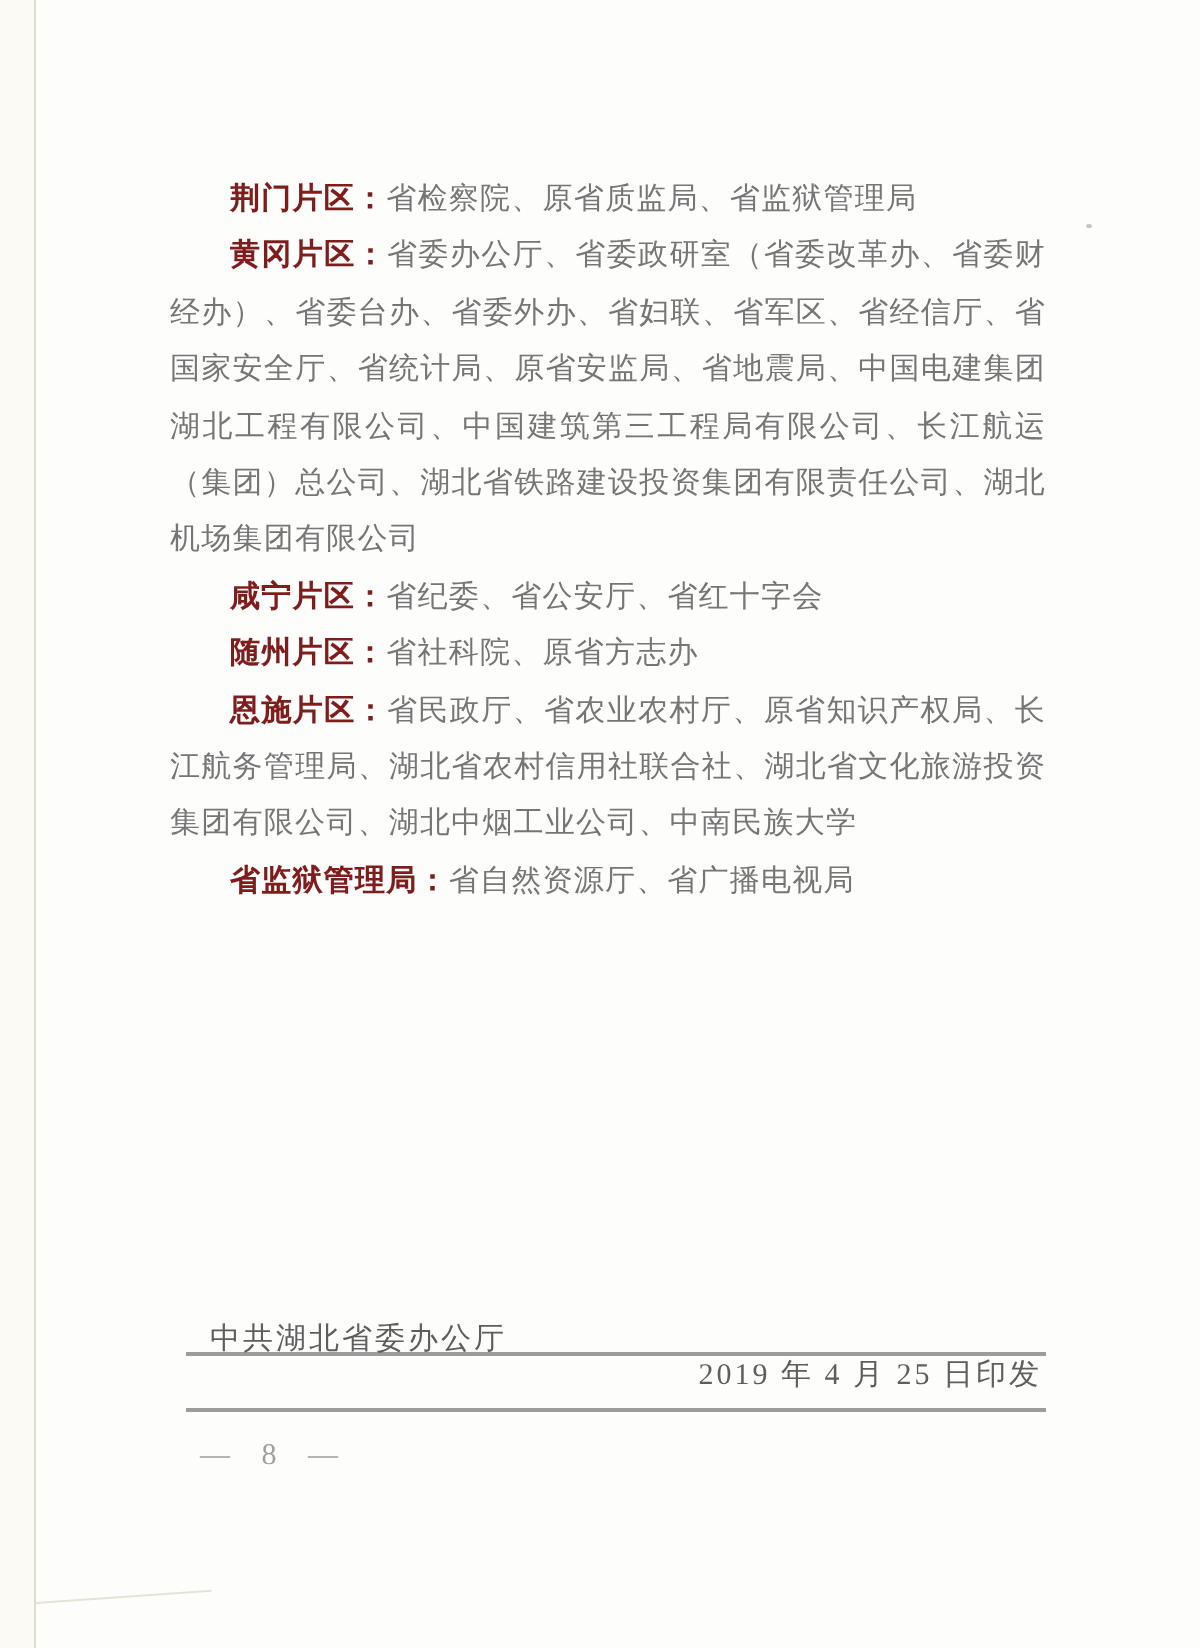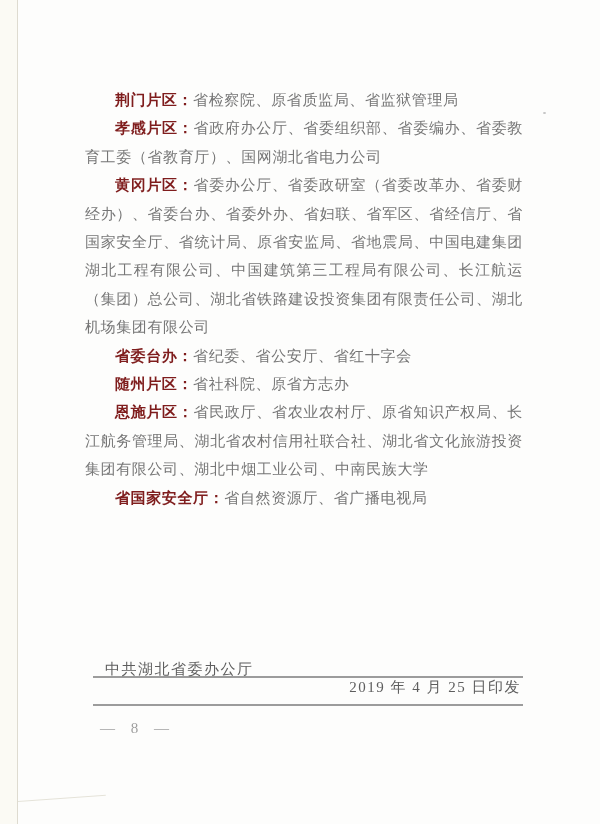--- a/index.html
+++ b/index.html
@@ -100,26 +100,25 @@
 <body>
 
 <div class="page">
 
   <div class="edge-strip"></div>
   <div class="edge-diagonal"></div>
   <div class="speck"></div>
 
   <div class="content">
     <p class="para"><span class="plabel">荆门片区：</span><span>省检察院、原省质监局、省监狱管理局</span></p>
-    <p class="para"><span class="plabel">孝感片区：</span><span>省政府办公厅、省委组织部、省委编办、省委教育工委（省教育厅）、国网湖北省电力公司</span></p>
     <p class="para"><span class="plabel">黄冈片区：</span><span>省委办公厅、省委政研室（省委改革办、省委财经办）、省委台办、省委外办、省妇联、省军区、省经信厅、省国家安全厅、省统计局、原省安监局、省地震局、中国电建集团湖北工程有限公司、中国建筑第三工程局有限公司、长江航运（集团）总公司、湖北省铁路建设投资集团有限责任公司、湖北机场集团有限公司</span></p>
-    <p class="para"><span class="plabel">省委台办：</span><span>省纪委、省公安厅、省红十字会</span></p>
+    <p class="para"><span class="plabel">咸宁片区：</span><span>省纪委、省公安厅、省红十字会</span></p>
     <p class="para"><span class="plabel">随州片区：</span><span>省社科院、原省方志办</span></p>
     <p class="para"><span class="plabel">恩施片区：</span><span>省民政厅、省农业农村厅、原省知识产权局、长江航务管理局、湖北省农村信用社联合社、湖北省文化旅游投资集团有限公司、湖北中烟工业公司、中南民族大学</span></p>
-    <p class="para"><span class="plabel">省国家安全厅：</span><span>省自然资源厅、省广播电视局</span></p>
+    <p class="para"><span class="plabel">省监狱管理局：</span><span>省自然资源厅、省广播电视局</span></p>
   </div>
 
   <div class="footer-rule top"></div>
   <div class="footer-row">
     <span class="footer-issuer">中共湖北省委办公厅</span>
     <span class="footer-date">2019 年 4 月 25 日印发</span>
   </div>
   <div class="footer-rule bottom"></div>
 
   <div class="page-number">— 8 —</div>

